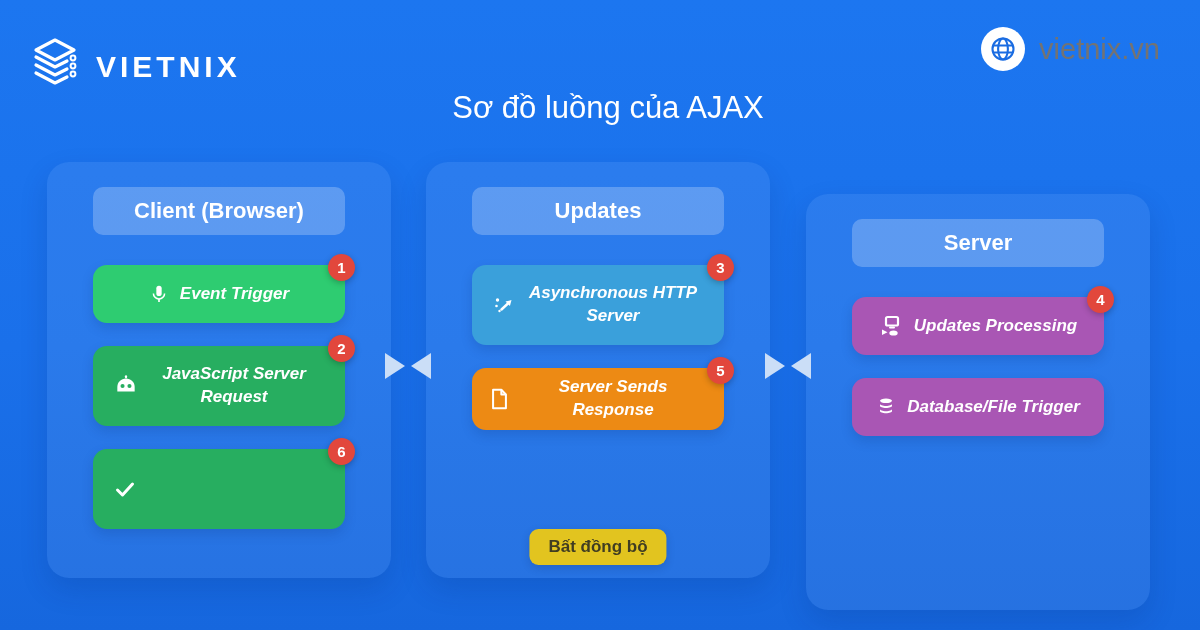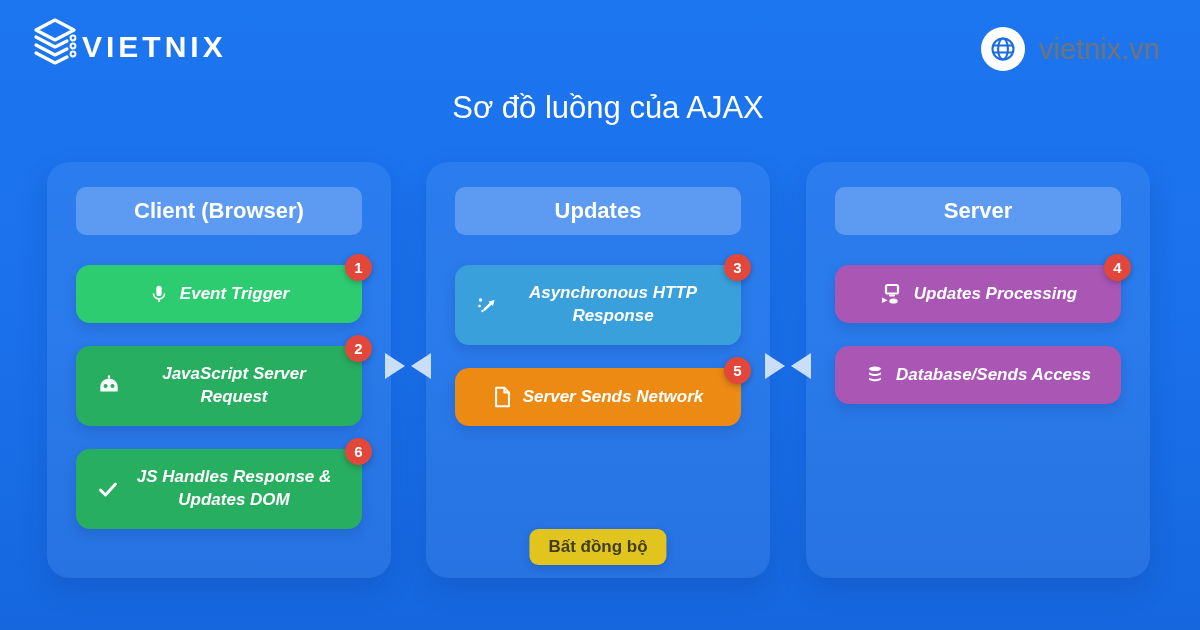--- a/index.html
+++ b/index.html
@@ -4,37 +4,37 @@
 <style>
   html,body{margin:0;padding:0;}
   body{
     width:1200px;height:630px;overflow:hidden;position:relative;
     font-family:"Liberation Sans","DejaVu Sans",sans-serif;
     background:linear-gradient(180deg,#1c76f0 0%,#1a70ea 55%,#1667de 100%);
   }
   .stage{position:absolute;inset:0;}
 
   
-  .logo{position:absolute;left:28px;top:16px;display:flex;align-items:center;}
+  .logo{position:absolute;left:28px;top:36px;display:flex;align-items:center;gap:14px;}
   .logo-text{color:#ffffff;font-size:30px;font-weight:700;letter-spacing:4px;}
   .site{position:absolute;right:40px;top:27px;display:flex;align-items:center;gap:14px;}
   .globe{width:44px;height:44px;border-radius:50%;background:#ffffff;display:flex;align-items:center;justify-content:center;}
   .site-text{color:#737373;font-size:29px;font-weight:400;}
 
   
   .title{position:absolute;top:82px;left:0;width:100%;margin:8px;text-align:center;
     color:#ffffff;font-size:31px;font-weight:400;}
 
   
   .panel{position:absolute;top:162px;width:344px;height:416px;border-radius:22px;
     background:rgba(255,255,255,0.07);box-shadow:0 12px 28px rgba(9,40,110,0.16);
-    padding:25px 29px;box-sizing:border-box;}
+    padding:25px 46px;box-sizing:border-box;}
   .panel-client{left:47px;}
   .panel-network{left:426px;}
-  .panel-server{left:806px;}
+  .panel-server{left:806px;margin-top:32px;}
   .panel-header{height:48px;border-radius:10px;background:rgba(255,255,255,0.24);
     color:#ffffff;font-size:22px;font-weight:700;display:flex;align-items:center;justify-content:center;
     margin-bottom:30px;}
 
   
   .box{position:relative;border-radius:14px;color:#ffffff;font-weight:700;font-size:17px;
     display:flex;align-items:center;justify-content:center;margin-bottom:23px;
     min-height:58px;padding:8px 18px;box-sizing:border-box;
     box-shadow:0 5px 12px rgba(10,45,110,0.18);}
   .box .label{text-align:center;line-height:1.35;font-style:italic;}
@@ -121,50 +121,49 @@
       <span class="label">JavaScript Server Request</span>
       <span class="badge">2</span>
     </div>
 
     <div class="box c-green two-line">
       <span class="side-icon">
         <svg width="24" height="24" viewBox="0 0 24 24">
           <path fill="none" stroke="#ffffff" stroke-width="3" stroke-linecap="round" stroke-linejoin="round" d="M4.5 13l5 5L19.5 7"></path>
         </svg>
       </span>
-      <span class="label">JS Handles Response &amp; Updates DOM</span>
       <span class="badge">6</span>
     </div>
   </section>
 
   <section class="panel panel-network">
     <div class="panel-header">Updates</div>
 
     <div class="box c-blue two-line">
       <span class="side-icon">
         <svg width="24" height="24" viewBox="0 0 24 24">
           <circle cx="5.5" cy="7" r="1.7" fill="#ffffff"></circle>
           <circle cx="4.5" cy="13" r="1.3" fill="#ffffff"></circle>
           <circle cx="7.5" cy="18" r="1.2" fill="#ffffff"></circle>
           <path d="M9.5 16.5 L17 9.5" stroke="#ffffff" stroke-width="2.4" stroke-linecap="round" fill="none"></path>
           <path fill="#ffffff" d="M19.5 7l-6 1.6 4.4 4.4z"></path>
         </svg>
       </span>
-      <span class="label">Asynchronous HTTP Response</span>
+      <span class="label">Asynchronous HTTP Server</span>
       <span class="badge">3</span>
     </div>
 
     <div class="box c-orange">
       <span class="inline-icon">
         <svg width="19" height="22" viewBox="0 0 20 24" fill="none">
           <path d="M3 2h9l5 5v15H3z" stroke="#ffffff" stroke-width="2.2" stroke-linejoin="round"></path>
           <path d="M12 2v5h5" stroke="#ffffff" stroke-width="2.2" stroke-linejoin="round"></path>
         </svg>
       </span>
-      <span class="label">Server Sends Network</span>
+      <span class="label">Server Sends Response</span>
       <span class="badge">5</span>
     </div>
 
     <div class="pill">Bất đồng bộ</div>
   </section>
 
   <section class="panel panel-server">
     <div class="panel-header">Server</div>
 
     <div class="box c-purple">
@@ -181,21 +180,21 @@
     </div>
 
     <div class="box c-purple">
       <span class="inline-icon">
         <svg width="20" height="22" viewBox="0 0 24 24" fill="#ffffff">
           <ellipse cx="12" cy="4.6" rx="7.2" ry="2.7"></ellipse>
           <path d="M4.8 8.2c0 1.5 3.2 2.7 7.2 2.7s7.2-1.2 7.2-2.7v2.4c0 1.5-3.2 2.7-7.2 2.7s-7.2-1.2-7.2-2.7z"></path>
           <path d="M4.8 14.4c0 1.5 3.2 2.7 7.2 2.7s7.2-1.2 7.2-2.7v2.4c0 1.5-3.2 2.7-7.2 2.7s-7.2-1.2-7.2-2.7z"></path>
         </svg>
       </span>
-      <span class="label">Database/Sends Access</span>
+      <span class="label">Database/File Trigger</span>
     </div>
   </section>
 
   <div class="bowtie bowtie-1">
     <svg width="48" height="28" viewBox="0 0 48 28">
       <path fill="#cbdef7" d="M1 1 L21 14 L1 27 Z"></path>
       <path fill="#cbdef7" d="M47 1 L27 14 L47 27 Z"></path>
     </svg>
   </div>
   <div class="bowtie bowtie-2">

